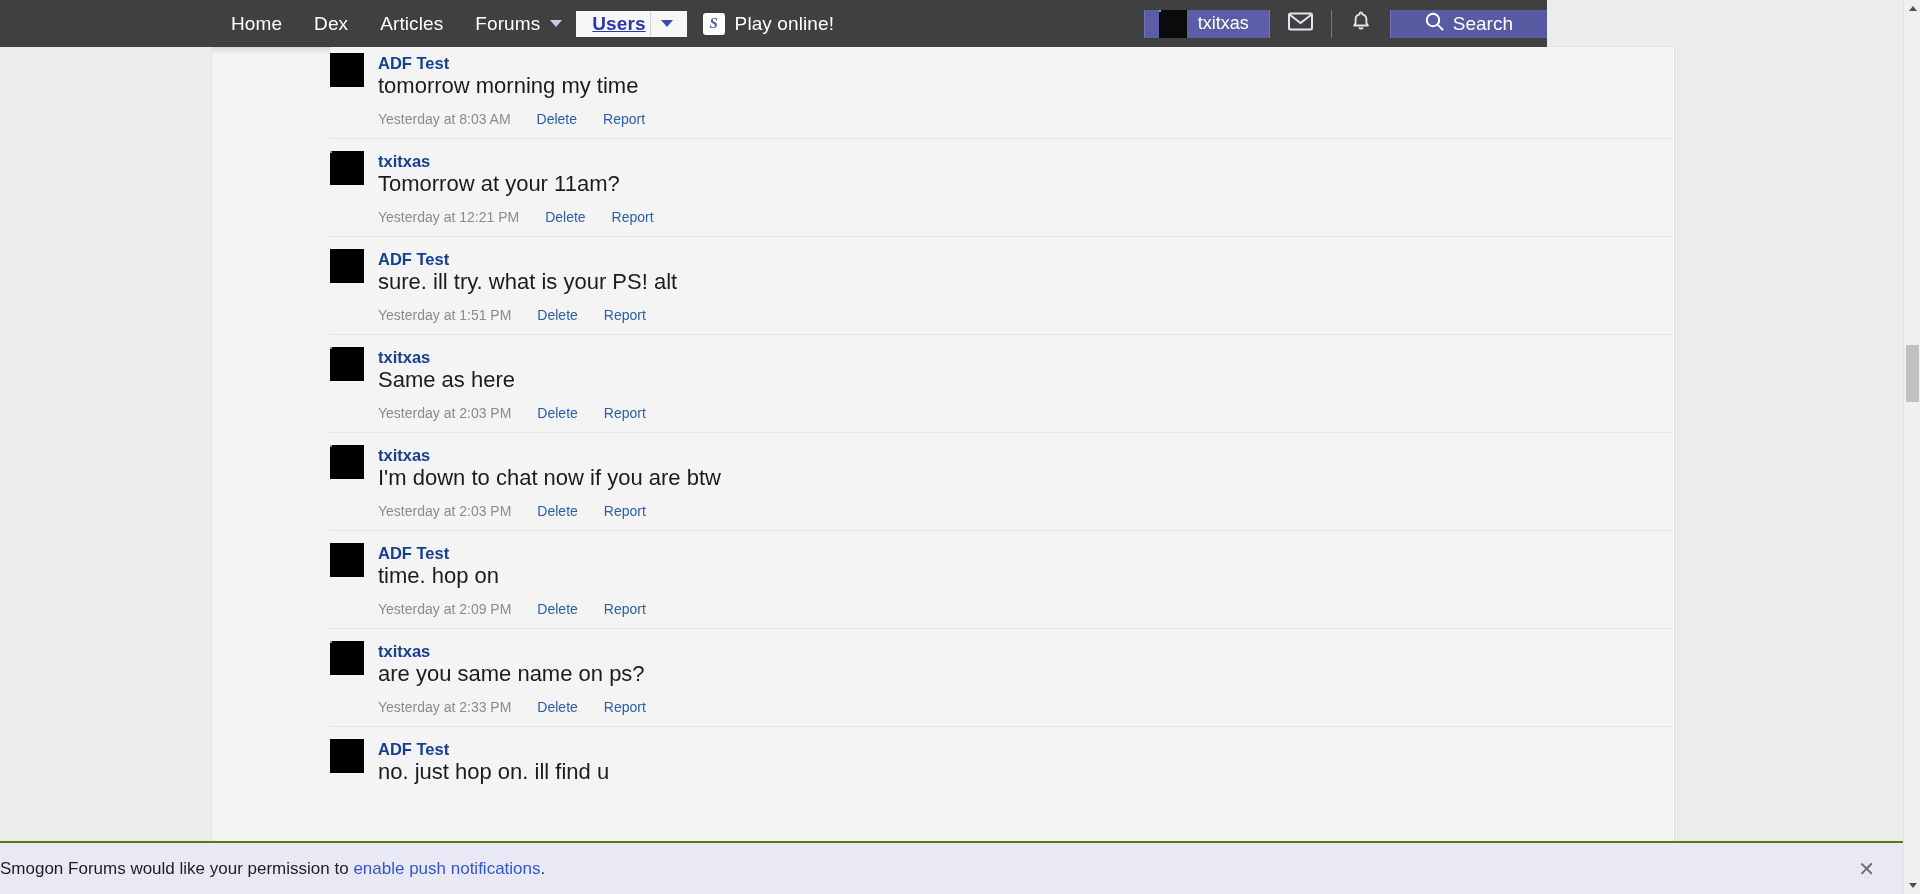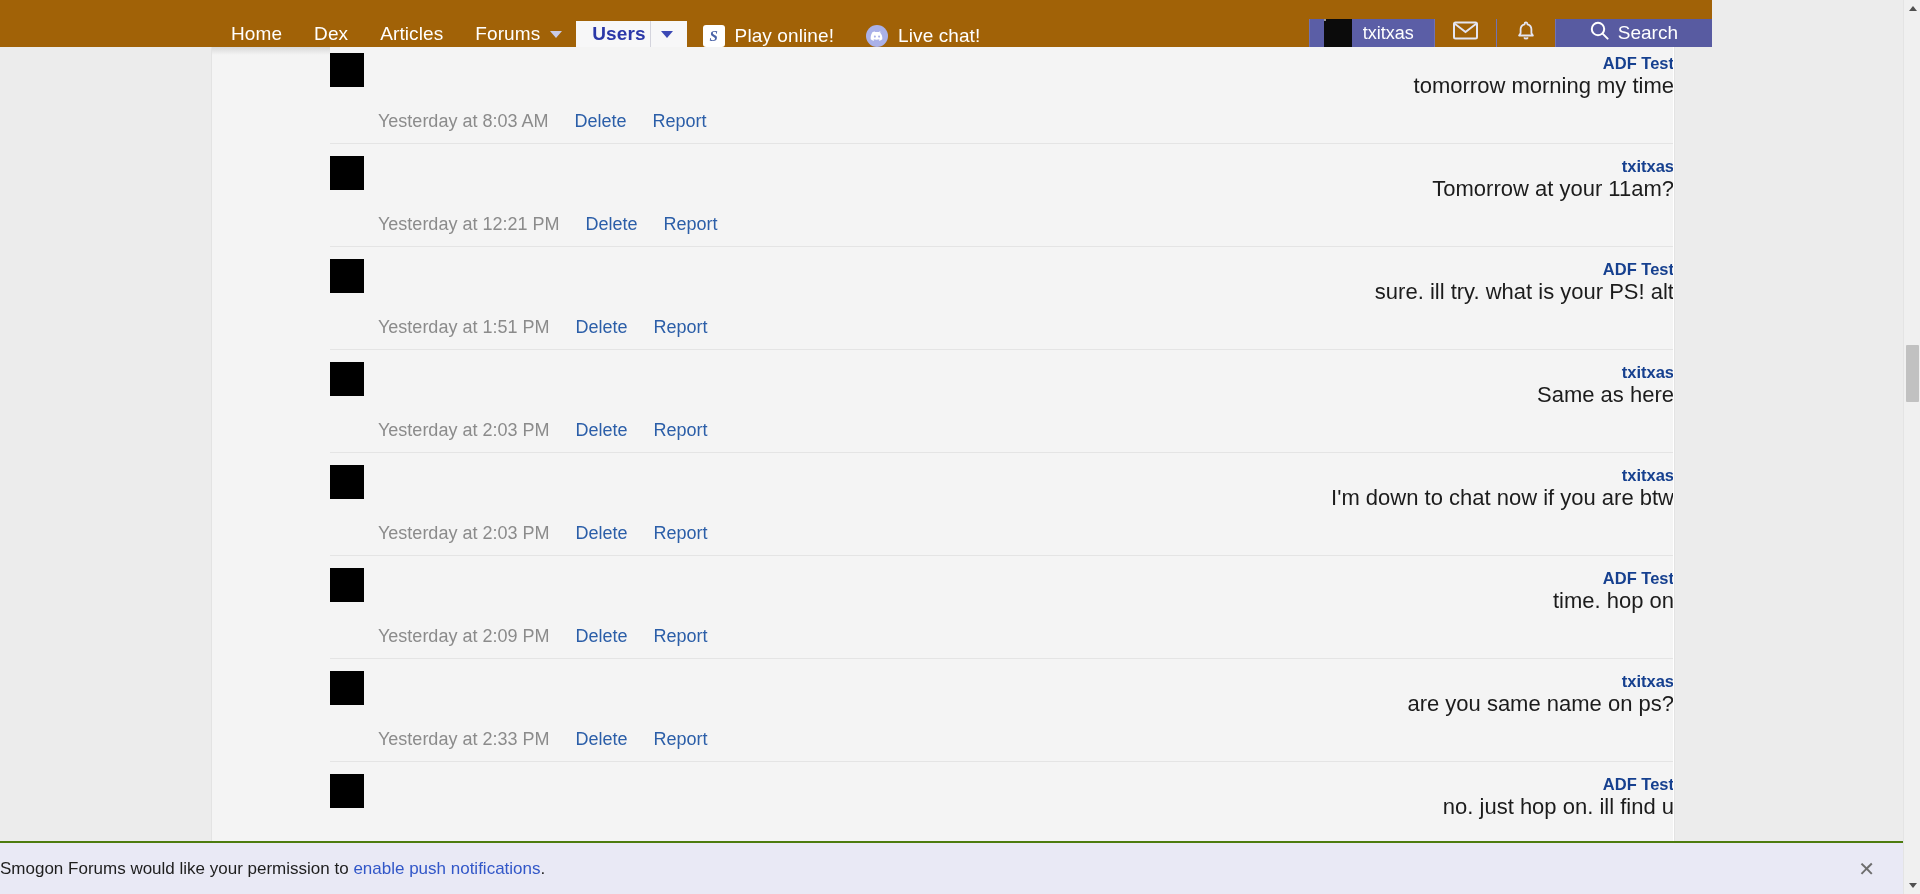--- a/index.html
+++ b/index.html
@@ -13,23 +13,23 @@
   
   .viewport {
     position: relative;
     width: 1920px; height: 894px;
     background: #ececec;
   }
 
   
   .navbar {
     position: absolute; top: 0; left: 0;
-    width: 1712px; height: 47px;
-    background: #a16207;
-    display: flex; align-items: flex-end;
+    width: 1547px; height: 47px;
+    background: #404040;
+    display: flex; align-items: center;
     z-index: 40;
   }
   .nav-left {
     display: flex; align-items: stretch;
     margin-left: 215px;
   }
   .nav-item {
     display: flex; align-items: center;
     padding: 0 16px;
     color: #ffffff;
@@ -45,20 +45,21 @@
     margin-left: 10px; margin-right: 6px;
     border-left: 6px solid transparent;
     border-right: 6px solid transparent;
     border-top: 7px solid #c9cbe6;
   }
   .nav-item.active {
     background: #f7f7f8;
     color: #2b38a8;
     font-weight: bold;
     position: relative;
+    text-decoration: underline;
   }
   .nav-item.active .caret { border-top-color: #3c49b5; }
   .nav-sep-v {
     width: 1px; background: #d4d4dd; height: 26px; align-self: center;
     margin-left: 4px;
   }
   .nav-icon-badge {
     width: 22px; height: 22px;
     border-radius: 3px;
     display: inline-flex; align-items: center; justify-content: center;
@@ -139,21 +140,20 @@
   .page-bg {
     position: absolute; top: 47px; left: 0;
     width: 1903px; height: 794px;
     background: #ececec;
   }
   .content-shell {
     position: absolute; top: 47px; left: 212px;
     width: 1462px; height: 794px;
     background: #ffffff;
     box-shadow: 0 0 0 1px #e3e3e3;
-    text-align: right;
   }
   .content-inner {
     position: absolute; top: 0; left: 0;
     width: 1461px; height: 794px;
     background: #f4f4f4;
     overflow: hidden;
   }
   .topfade {
     position: absolute; top: 0; left: 0; right: 0; height: 8px;
     background: linear-gradient(to bottom, #d9d9d9, #f4f4f4);
@@ -190,21 +190,21 @@
   }
   .msg-text {
     color: #1c1c1c;
     font-size: 22px;
     line-height: 24px;
     margin-top: 1px;
   }
   .msg-foot {
     margin-top: 13px;
     display: flex; align-items: center;
-    font-size: 18px;
+    font-size: 14px;
   }
   .msg-date { color: #8b8b8b; }
   .msg-action {
     color: #2b5ea8; margin-left: 26px; cursor: pointer;
   }
 
   
   .notifbar {
     position: absolute; left: 0; top: 841px;
     width: 1903px; height: 53px;
@@ -378,28 +378,20 @@
           <span class="nav-sep-v"></span>
           <span class="caret"></span>
         </div>
       </div>
 
     <div class="nav-item">
       <span class="nav-icon-badge icon-ps">S</span>
       <span>Play online!</span>
     </div>
 
-    <div class="nav-item">
-      <span class="nav-icon-badge icon-discord">
-        <svg width="14" height="11" viewBox="0 0 14 11" aria-hidden="true">
-          <path d="M11.6 1.2A10 10 0 0 0 9.2.5l-.3.6a9 9 0 0 0-3.8 0L4.8.5a10 10 0 0 0-2.4.7C.9 3.6.5 5.9.7 8.2a10 10 0 0 0 3 1.5l.6-1a6.5 6.5 0 0 1-1-.5l.2-.2a7 7 0 0 0 6 0l.2.2-1 .5.6 1a10 10 0 0 0 3-1.5c.3-2.7-.4-5-2.7-7zM4.9 6.8c-.6 0-1-.5-1-1.2s.4-1.2 1-1.2 1 .6 1 1.2-.4 1.2-1 1.2zm4.2 0c-.6 0-1-.5-1-1.2s.4-1.2 1-1.2 1 .6 1 1.2-.4 1.2-1 1.2z" fill="#ffffff"></path>
-        </svg>
-      </span>
-      <span>Live chat!</span>
-    </div>
 
     <div class="nav-right">
       <div class="nav-cell user">
         <span class="avatar-nav">
           <span class="sf">
             <span class="head"></span><span class="arm"></span><span class="body"></span>
             <span class="leg1"></span><span class="leg2"></span><span class="ground"></span>
           </span>
         </span>
         <span>txitxas</span>

